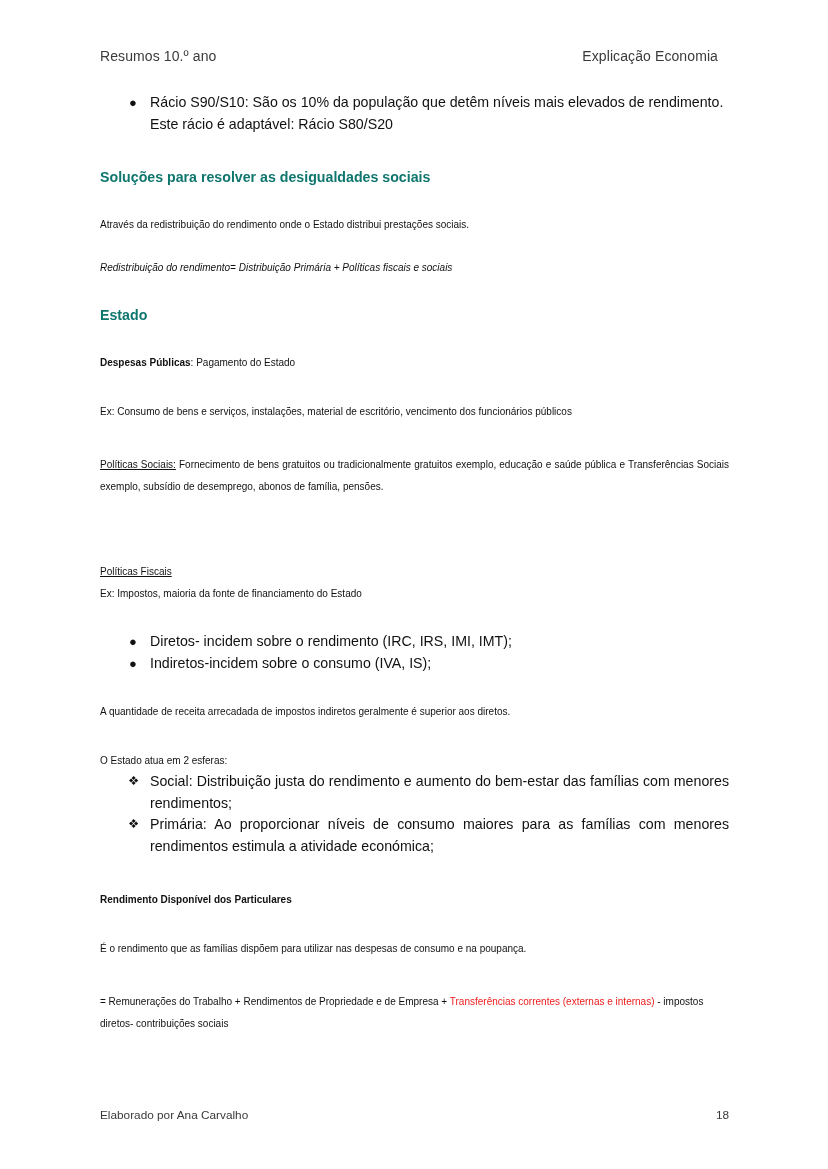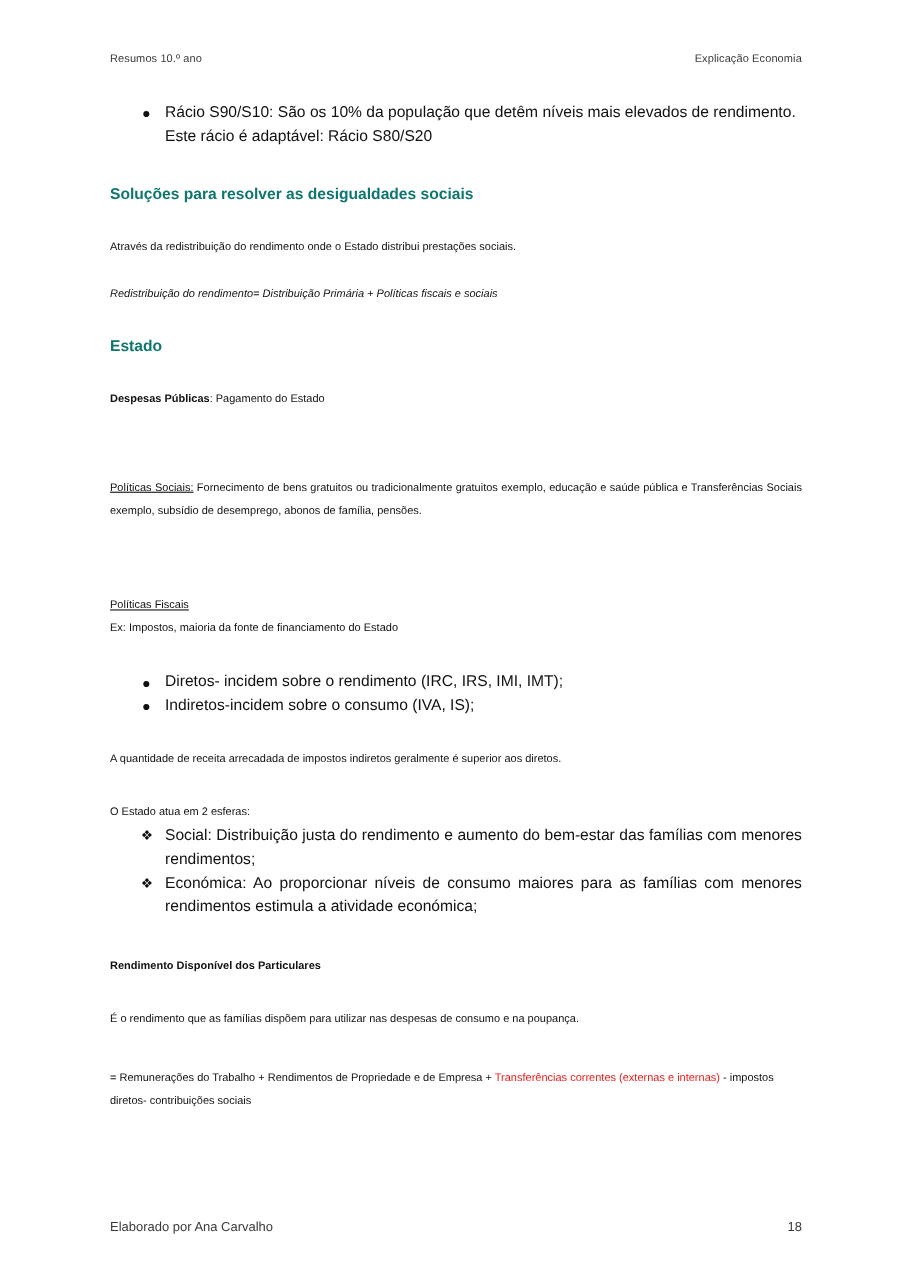--- a/index.html
+++ b/index.html
@@ -19,26 +19,26 @@
     margin: 0 auto;
     background: #ffffff;
     box-sizing: border-box;
     overflow: hidden;
   }
 
   
   .running-head {
     position: absolute;
     left: 100px;
-    right: 99px;
+    right: 110px;
     top: 48px;
     display: flex;
     justify-content: space-between;
     align-items: baseline;
-    font-size: 10px;
+    font-size: 14px;
     color: #3a3a3a;
     letter-spacing: .1px;
     text-align: center;
   }
 
   
   .content {
     position: absolute;
     left: 100px;
     top: 92px;
@@ -166,20 +166,21 @@
     <h2 class="section-red">Estado</h2>
 
     <div class="gap-lg"></div>
     <div class="gap-xs"></div>
 
     <p class="para left"><span class="bold">Despesas Públicas</span><span>: Pagamento do Estado</span></p>
 
     <div class="gap-lg"></div>
     <div class="gap-xs"></div>
 
+    <p class="para">Ex: Consumo de bens e serviços, instalações, material de escritório, vencimento dos funcionários públicos</p>
 
     <div class="gap-lg"></div>
     <div class="gap-sm"></div>
 
     <p class="para"><span class="underline">Políticas Sociais:</span><span> Fornecimento de bens gratuitos ou tradicionalmente gratuitos exemplo, educação e saúde pública e Transferências Sociais exemplo, subsídio de desemprego, abonos de família, pensões.</span></p>
 
     <div class="gap-lg"></div>
     <div class="gap-sm"></div>
 
 
@@ -213,21 +214,21 @@
 
     <p class="para left">O Estado atua em 2 esferas:</p>
 
     <ul class="bullets diamonds">
       <li>
         <span class="marker">❖</span>
         <span>Social: Distribuição justa do rendimento e aumento do bem-estar das famílias com menores rendimentos;</span>
       </li>
       <li>
         <span class="marker">❖</span>
-        <span>Económica: Ao proporcionar níveis de consumo maiores para as famílias com menores rendimentos estimula a atividade económica;</span>
+        <span>Primária: Ao proporcionar níveis de consumo maiores para as famílias com menores rendimentos estimula a atividade económica;</span>
       </li>
     </ul>
 
     <div class="gap-lg"></div>
     <div class="gap-sm"></div>
 
     <p class="para left bold">Rendimento Disponível dos Particulares</p>
 
     <div class="gap-lg"></div>
     <div class="gap-xs"></div>

